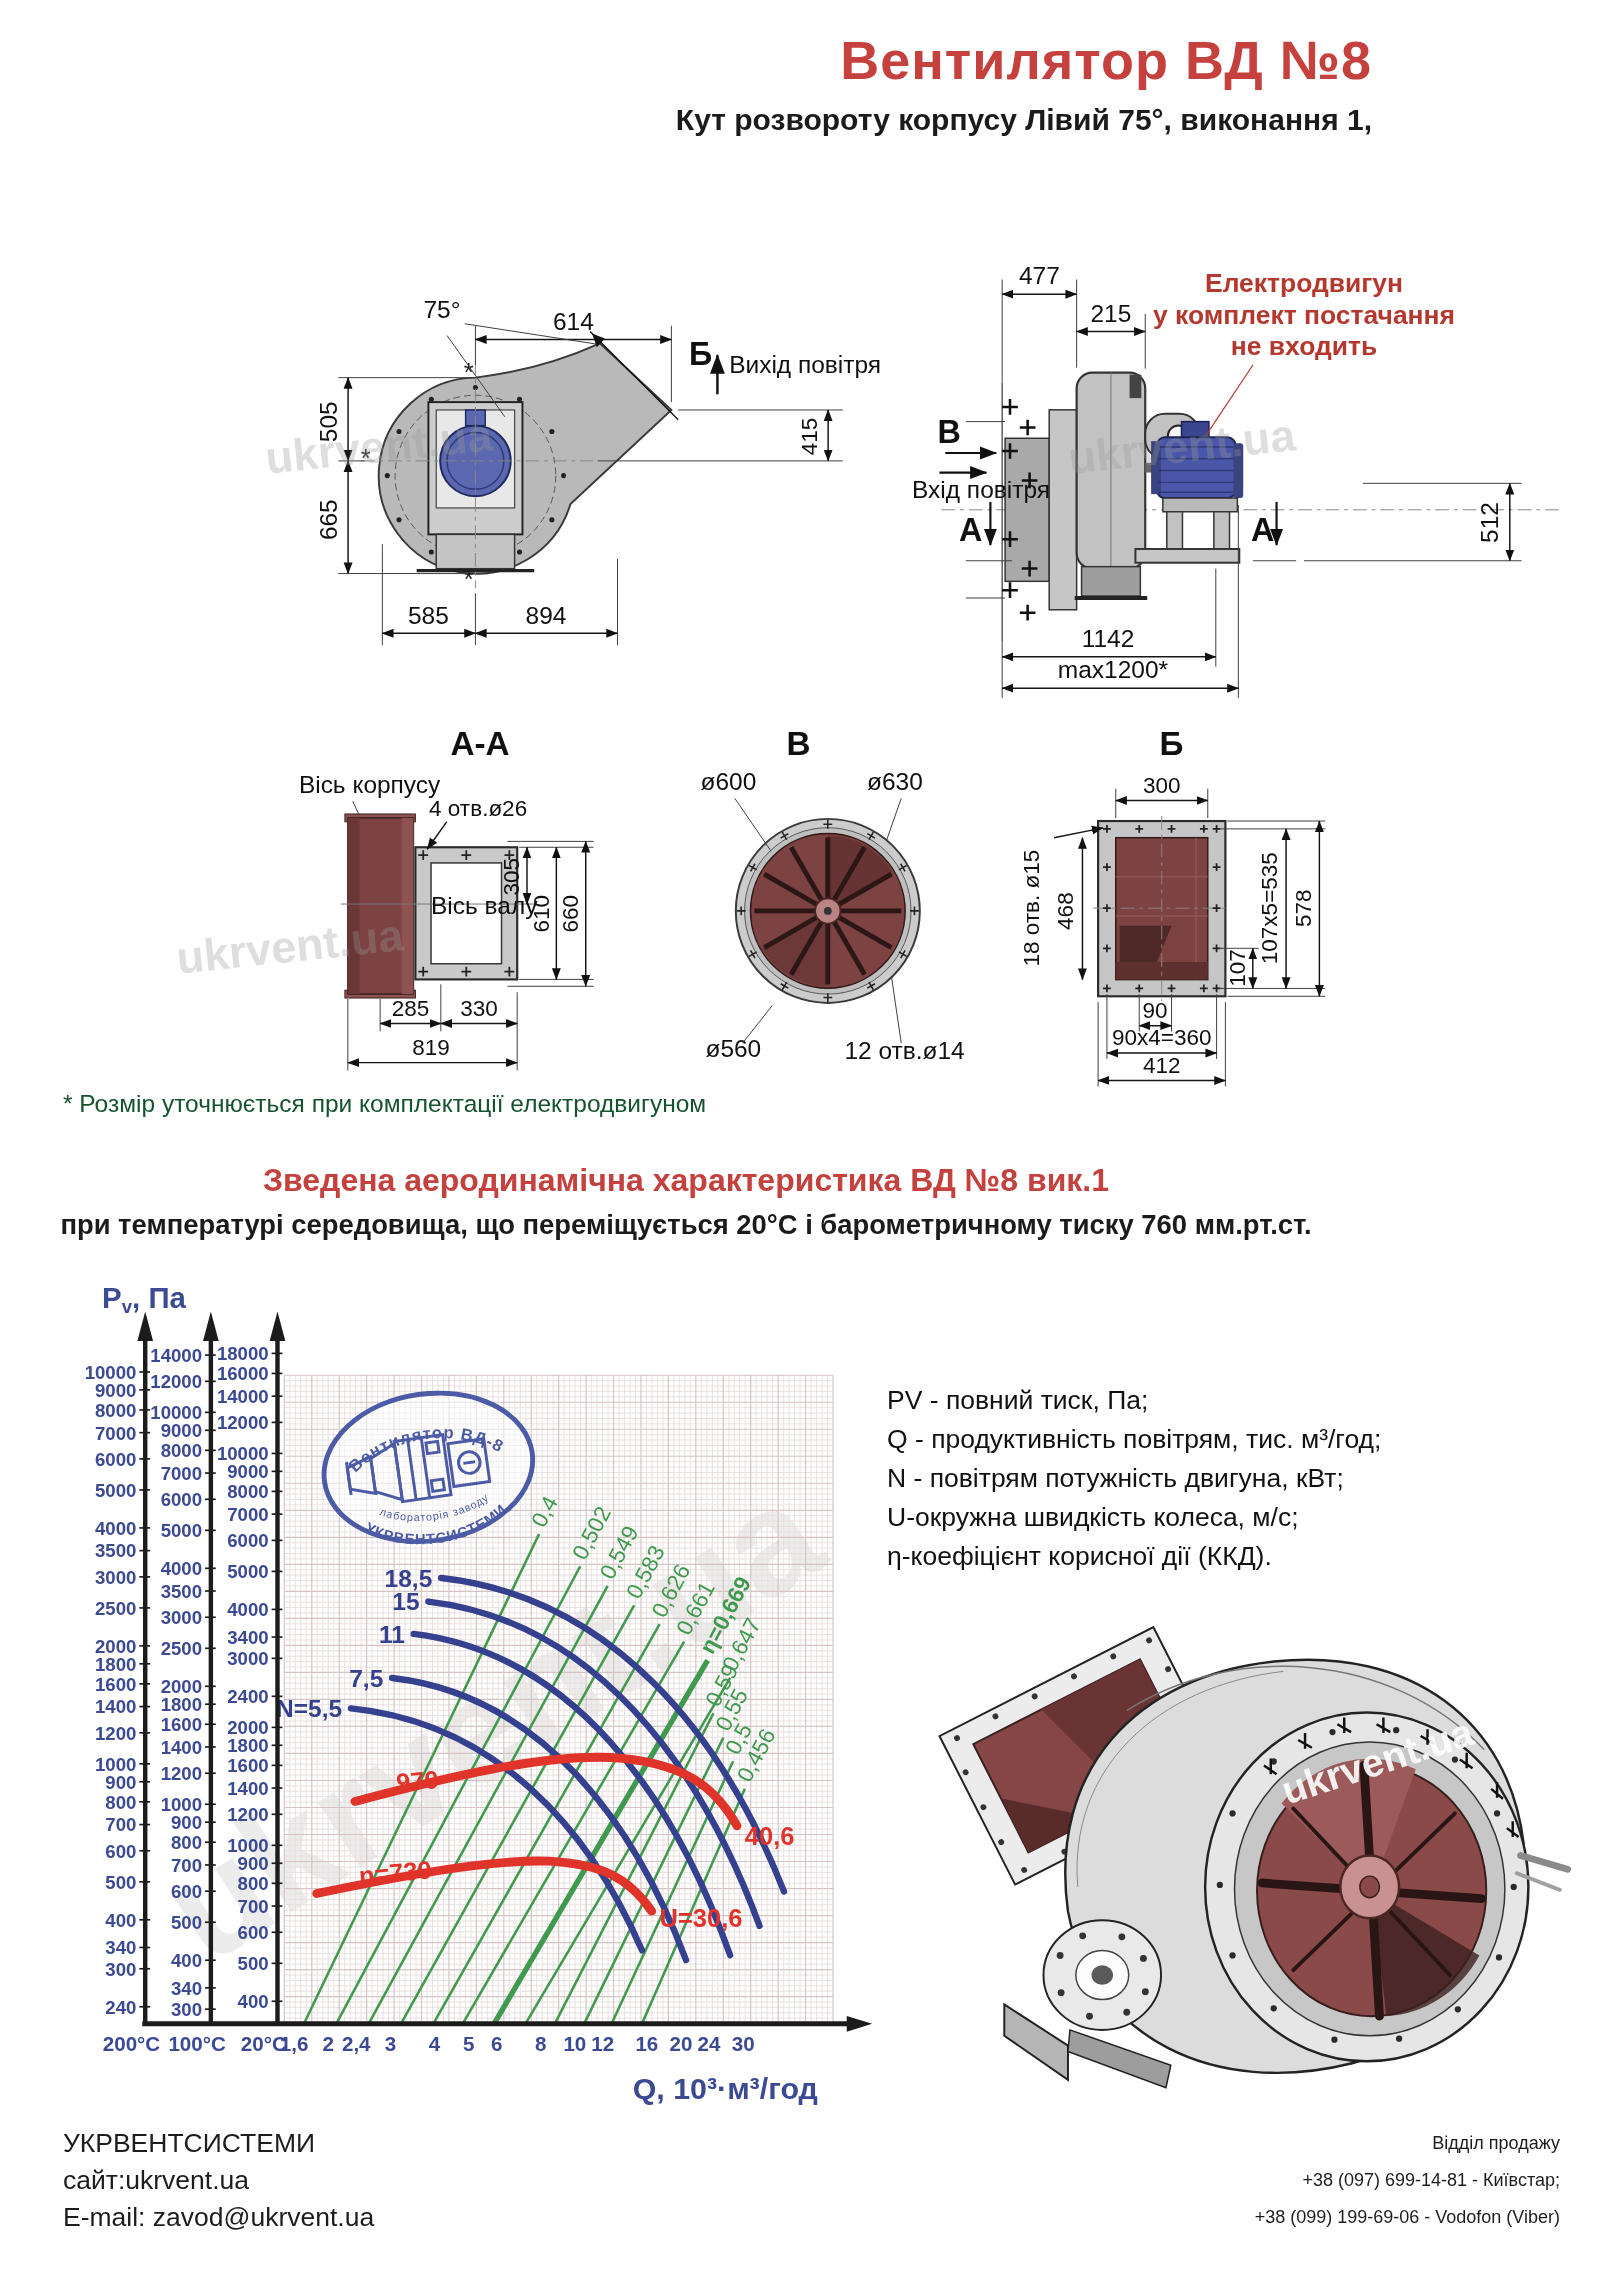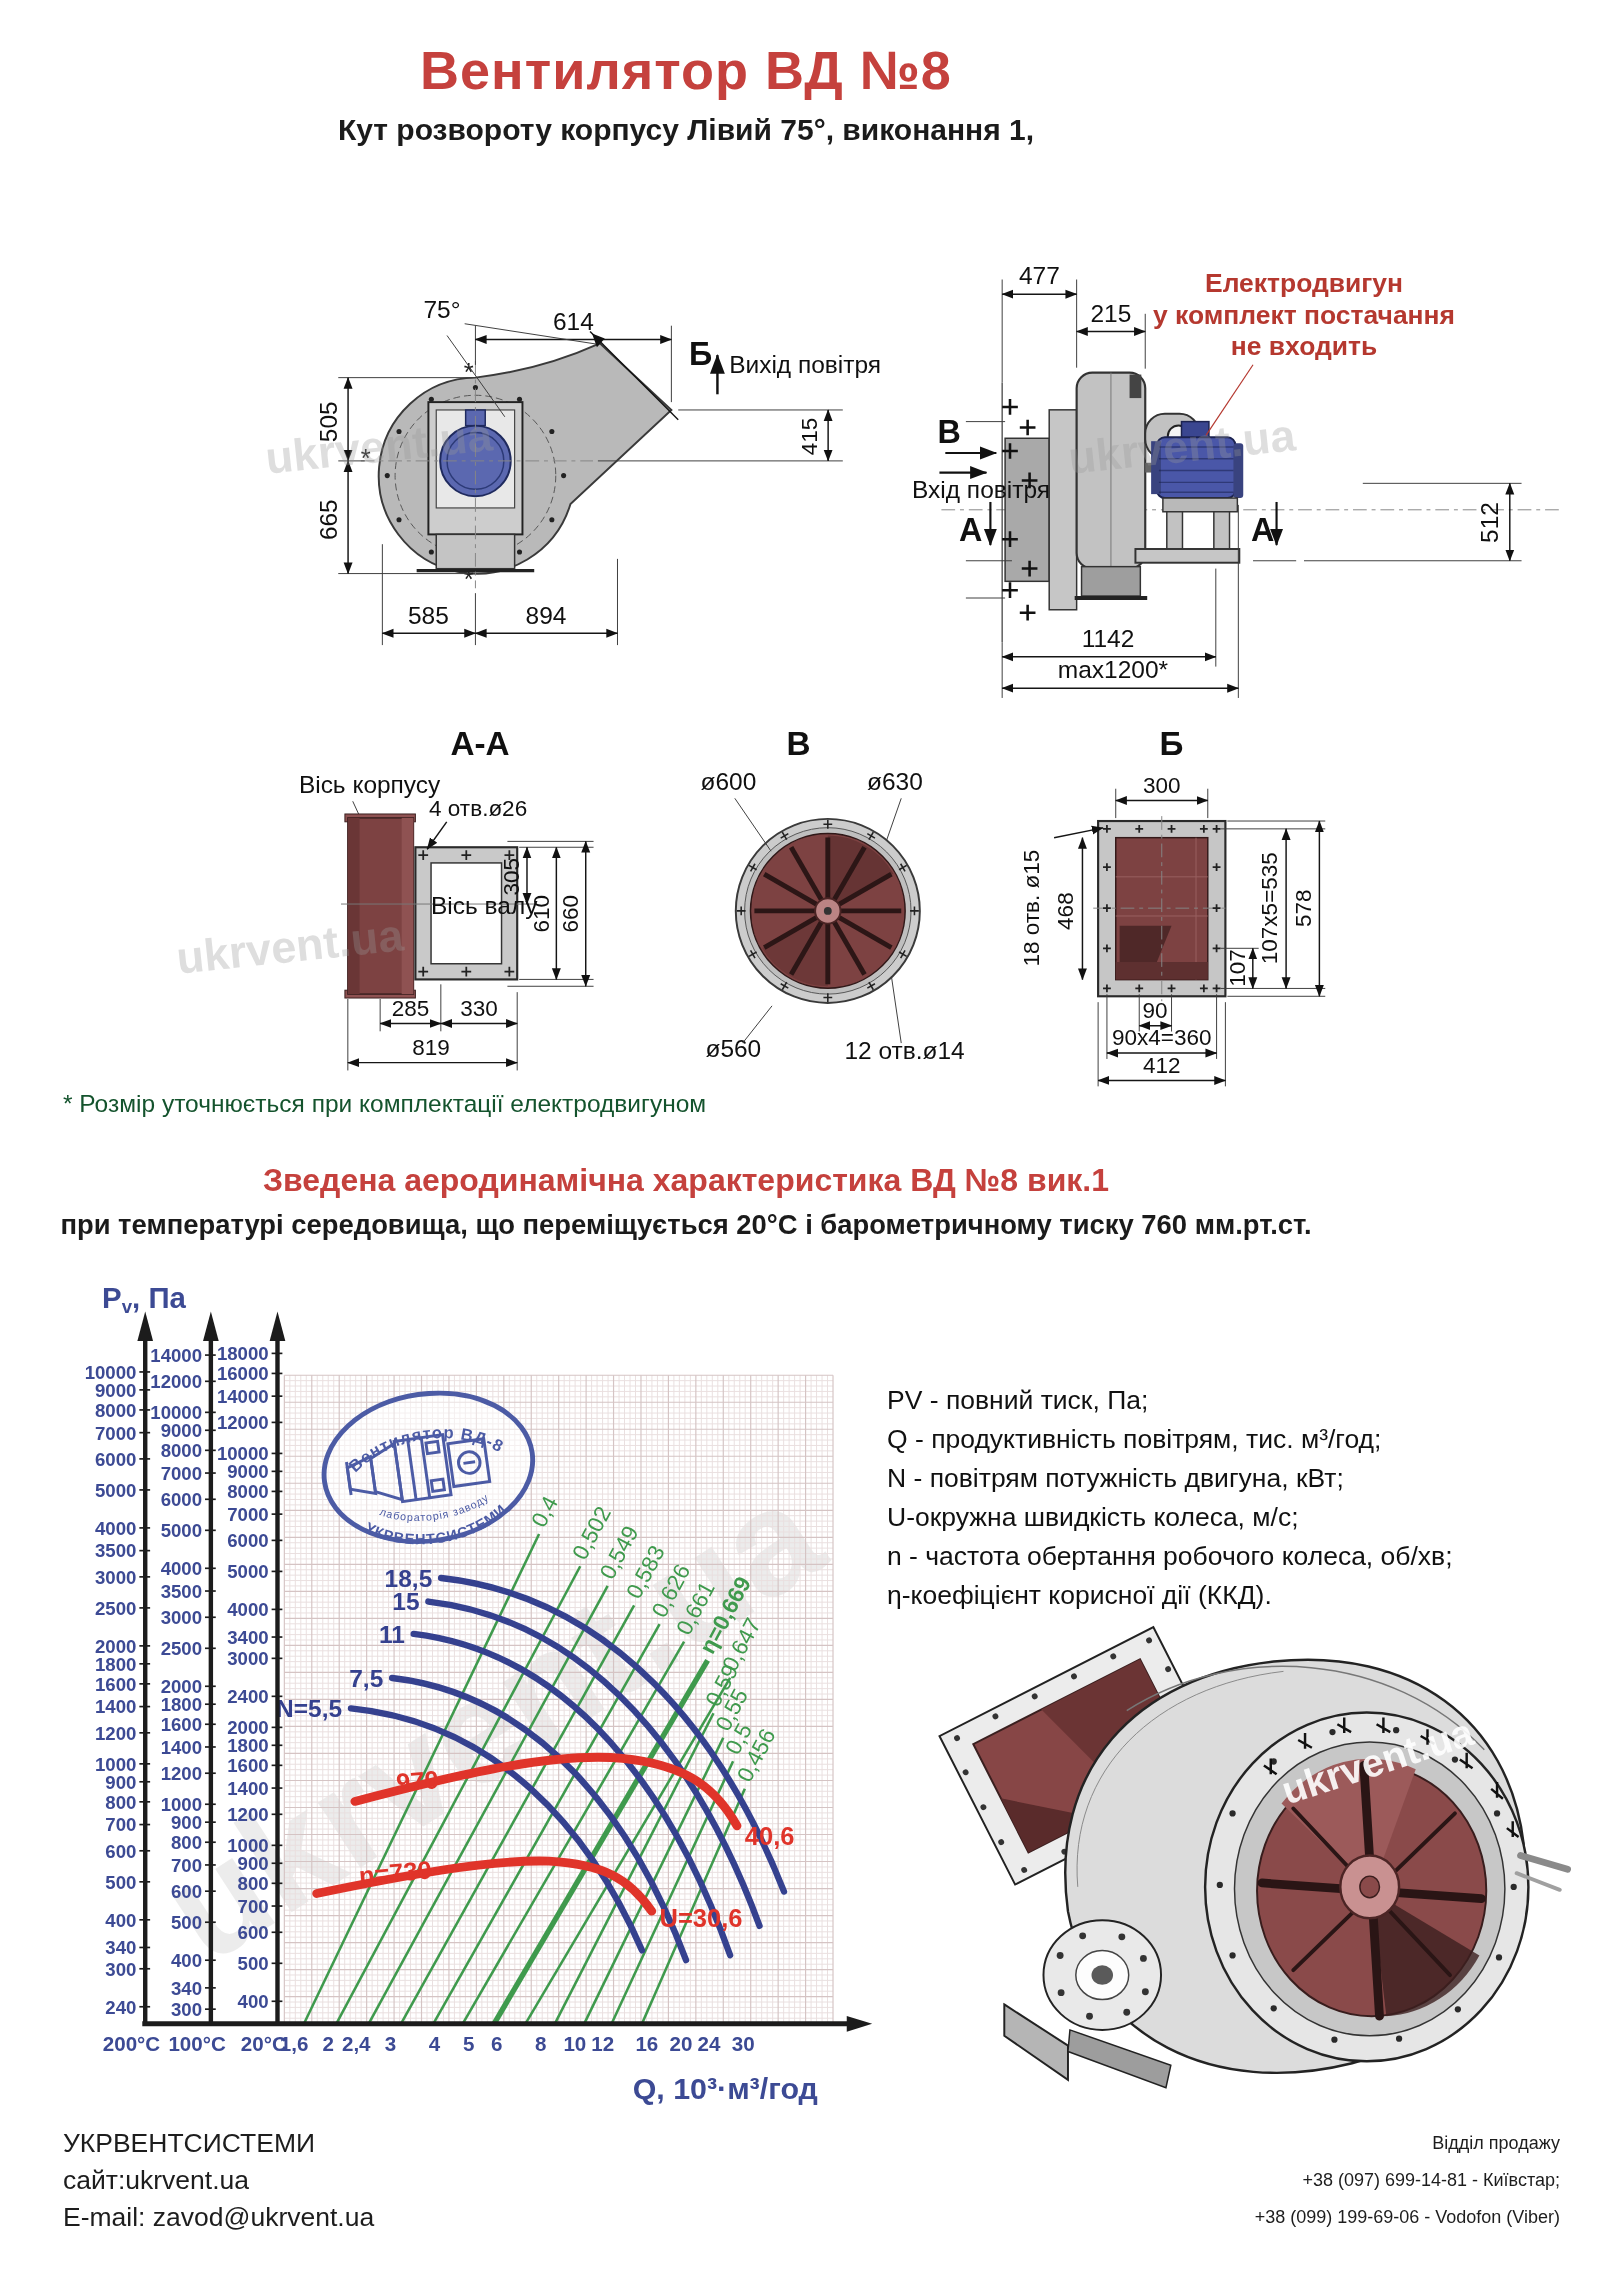--- a/index.html
+++ b/index.html
@@ -1,19 +1,19 @@
 <!DOCTYPE html>
 <html><head>
 <meta charset="utf-8">
 <style>
   html,body{margin:0;padding:0;background:#fff;}
   .page{position:relative;width:1621px;height:2293px;background:#fff;overflow:hidden;
         font-family:"Liberation Sans",sans-serif;}
   .abs{position:absolute;}
-  .header{left:0;top:39px;width:1372px;text-align:center;}
+  .header{left:0;top:29px;width:1372px;text-align:right;}
   .main-title{margin:0;font-size:54px;font-weight:bold;color:#c5413d;letter-spacing:1px;}
   .subtitle{margin-top:10px;font-size:30px;font-weight:bold;color:#1b1b1b;line-height:38px;}
   .footnote{left:63px;top:1090px;font-size:24.5px;color:#14532d;}
   .chart-heading{left:0;top:1162px;width:1372px;text-align:center;}
   .chart-title{margin:0;font-size:32px;font-weight:bold;color:#c5413d;}
   .chart-subtitle{margin-top:9.8px;font-size:27.4px;font-weight:bold;color:#1b1b1b;}
   .legend{left:887px;top:1362px;width:696px;font-size:26.5px;color:#111;line-height:39px;margin-top:19px;}
   .footer-left{left:63px;top:2125px;font-size:26.5px;color:#1d1d1d;line-height:37px;}
   .footer-right{right:61px;top:2125px;font-size:18px;color:#1d1d1d;line-height:37px;text-align:right;}
   .wm{color:#9a9a9a;opacity:.32;font-size:45px;font-weight:bold;transform:rotate(-6deg);}
@@ -821,21 +821,20 @@
       <text x="698.2804579429455" y="793" fill="#3c4a94" font-size="21" font-weight="bold" text-anchor="middle">30</text>
       <text x="680" y="842" fill="#3c4a94" font-size="31" font-weight="bold" text-anchor="middle">Q, 10³·м³/год</text>
       <text x="44" y="34" fill="#3c4a94" font-size="30" font-weight="bold"><tspan>P</tspan><tspan dy="6" font-size="19">v</tspan><tspan dy="-6">, Па</tspan></text>
     </svg>
 
   <div class="abs legend">
     <div>PV - повний тиск, Па;</div>
     <div>Q - продуктивність повітрям, тис. м³/год;</div>
     <div>N - повітрям потужність двигуна, кВт;</div>
     <div>U-окружна швидкість колеса, м/с;</div>
-    <div>n - частота обертання робочого колеса, об/хв;</div>
     <div>η-коефіцієнт корисної дії (ККД).</div>
   </div>
 
   <svg class="abs" style="left:921px;top:1593px" width="676" height="529" viewBox="0 0 690 540">
     <g transform="rotate(-27 180 165)">
       <rect x="45" y="75" width="245" height="170" fill="#ececec" stroke="#222" stroke-width="2"></rect>
       <rect x="72" y="98" width="191" height="124" fill="#874646" stroke="#3a1f1f" stroke-width="2"></rect>
       <path d="M150,98 L263,98 L263,222 L190,222 Z" fill="#6b3434"></path>
       <path d="M72,160 L150,222 L72,222 Z" fill="#5a2b2b"></path>
       <g fill="#333">

